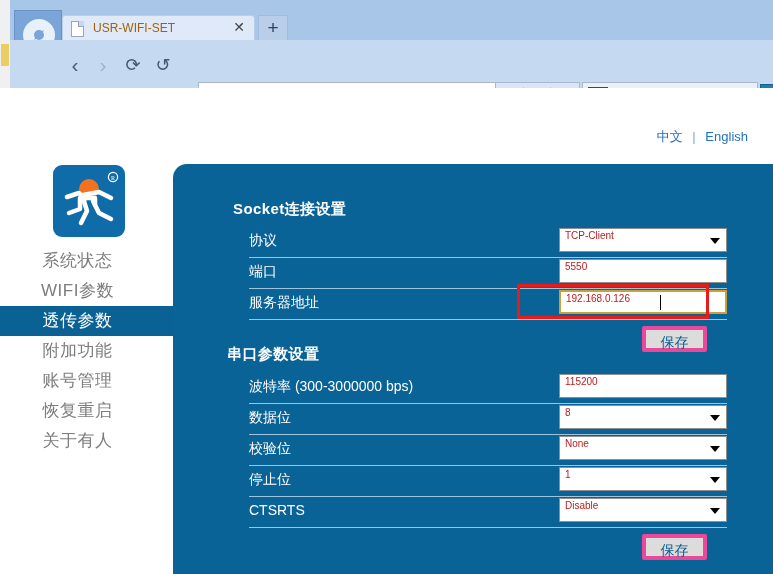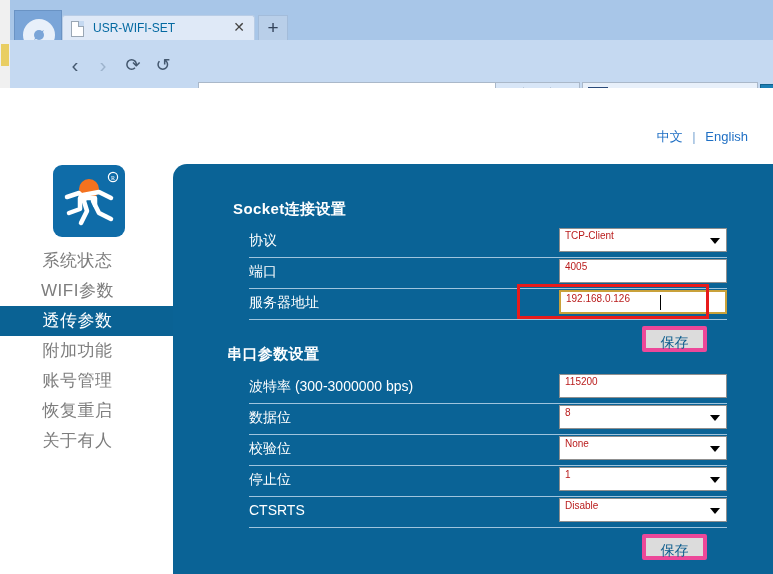--- a/index.html
+++ b/index.html
@@ -24,21 +24,21 @@
               background:#7aa5d8;}
   .logo-needle{position:absolute;left:6px;top:6px;width:20px;height:20px;}
 
   .tab{position:absolute;left:62px;top:15px;width:193px;height:27px;background:#dfe9f7;
        border:1px solid #b9cde6;border-bottom:none;box-sizing:border-box;
        border-top-left-radius:3px;border-top-right-radius:3px;}
   .tab-favicon{position:absolute;left:8px;top:5px;width:13px;height:16px;background:#fff;
                border:1px solid #9aa7b5;box-sizing:border-box;}
   .tab-favicon:after{content:"";position:absolute;right:-1px;top:-1px;width:5px;height:5px;
                      background:#c5d9f1;border-left:1px solid #9aa7b5;border-bottom:1px solid #9aa7b5;}
-  .tab-title{position:absolute;left:30px;top:5px;font-size:12px;color:#0369a1;
+  .tab-title{position:absolute;left:30px;top:5px;font-size:12px;color:#a16207;
              white-space:nowrap;}
   .tab-close{position:absolute;right:8px;top:5px;width:14px;height:14px;color:#444;
              font-size:14px;line-height:13px;text-align:center;cursor:pointer;}
   .newtab{position:absolute;left:258px;top:15px;width:30px;height:27px;background:#b9cfe9;
           border:1px solid #a3bcda;box-sizing:border-box;color:#33435a;font-size:19px;
           line-height:24px;text-align:center;cursor:pointer;}
 
   .navbar{position:absolute;left:10px;top:40px;width:763px;height:48px;background:#c5d9f1;}
   .nav-btn{position:absolute;top:12px;width:26px;height:26px;text-align:center;
            line-height:26px;color:#5f7da3;cursor:pointer;}
@@ -222,21 +222,21 @@
       <div class="row-label">协议</div>
       <div class="field">
         <div class="field-val">TCP-Client</div>
         <div class="caret-tri"></div>
       </div>
     </div>
 
     <div class="row" style="top:93px;">
       <div class="row-label">端口</div>
       <div class="field">
-        <div class="field-val">4005</div>
+        <div class="field-val">5550</div>
       </div>
     </div>
 
     <div class="row" style="top:124px;text-decoration:underline;">
       <div class="row-label">服务器地址</div>
       <div class="field focused">
         <div class="field-val">192.168.0.126</div>
         <div class="text-caret" style="left:99px;"></div>
       </div>
     </div>

